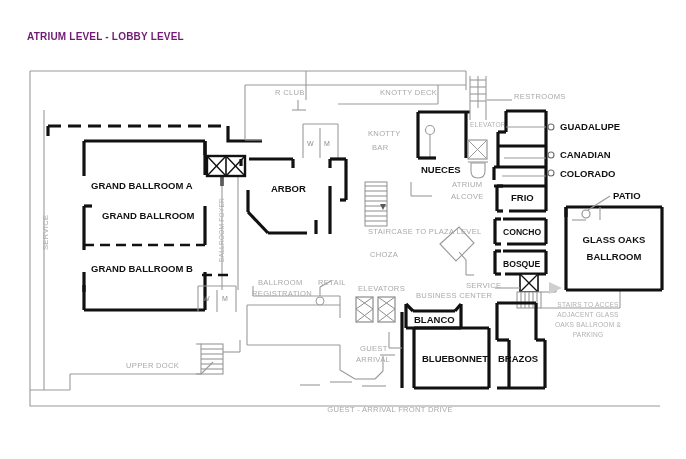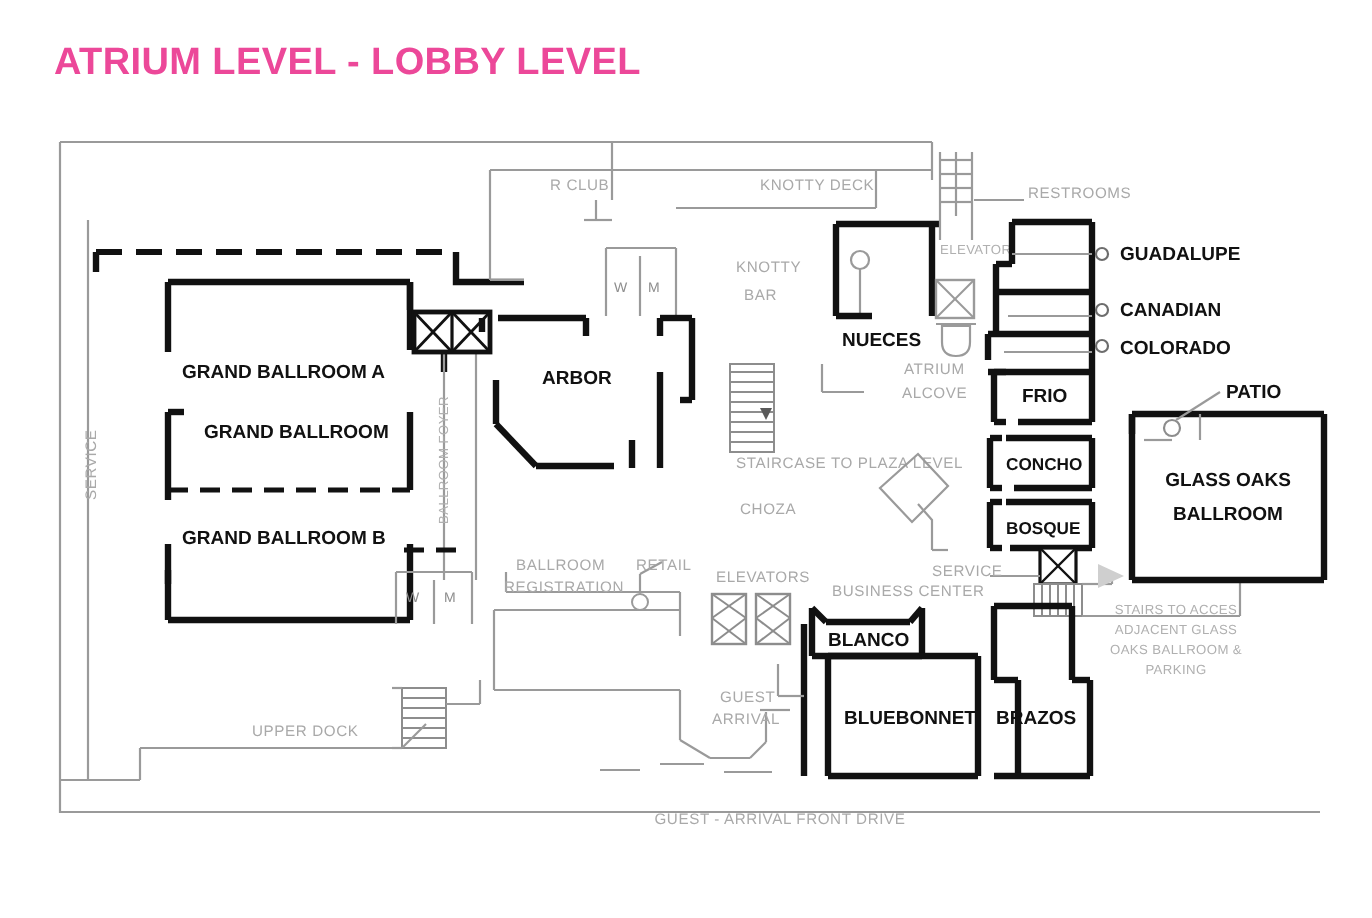--- a/index.html
+++ b/index.html
@@ -1,20 +1,20 @@
 <!DOCTYPE html>
 <html><head>
 <meta charset="utf-8">
 <style>
   html,body{margin:0;padding:0;background:#ffffff;}
   body{width:686px;height:459px;font-family:"Liberation Sans",sans-serif;overflow:hidden;}
   #root{position:relative;width:686px;height:459px;background:#ffffff;}
   #plan-title{
-    position:absolute;left:27px;top:21px;
-    font-size:19px;font-weight:bold;letter-spacing:.2px;color:#ec4899;
+    position:absolute;left:27px;top:31px;
+    font-size:10px;font-weight:bold;letter-spacing:.2px;color:#701a75;
     font-family:"Liberation Sans",sans-serif;
   }
   svg#floorplan{position:absolute;left:0;top:0;width:686px;height:459px;}
   .w-thick{stroke:#111111;stroke-width:3.2;fill:none;stroke-linecap:butt;}
   .w-thin{stroke:#9a9a9a;stroke-width:1.1;fill:none;stroke-linecap:butt;}
   .w-dash{stroke:#111111;stroke-width:3.0;fill:none;stroke-dasharray:13 7;}
   .w-dash-s{stroke:#111111;stroke-width:2.4;fill:none;stroke-dasharray:10 6;}
   .lbl-dark{font-family:"Liberation Sans",sans-serif;font-size:9.5px;font-weight:bold;fill:#111111;}
   .lbl-dark-s{font-family:"Liberation Sans",sans-serif;font-size:8.6px;font-weight:bold;fill:#111111;}
   .lbl-gray{font-family:"Liberation Sans",sans-serif;font-size:7.6px;fill:#a9a9a9;letter-spacing:.3px;}

